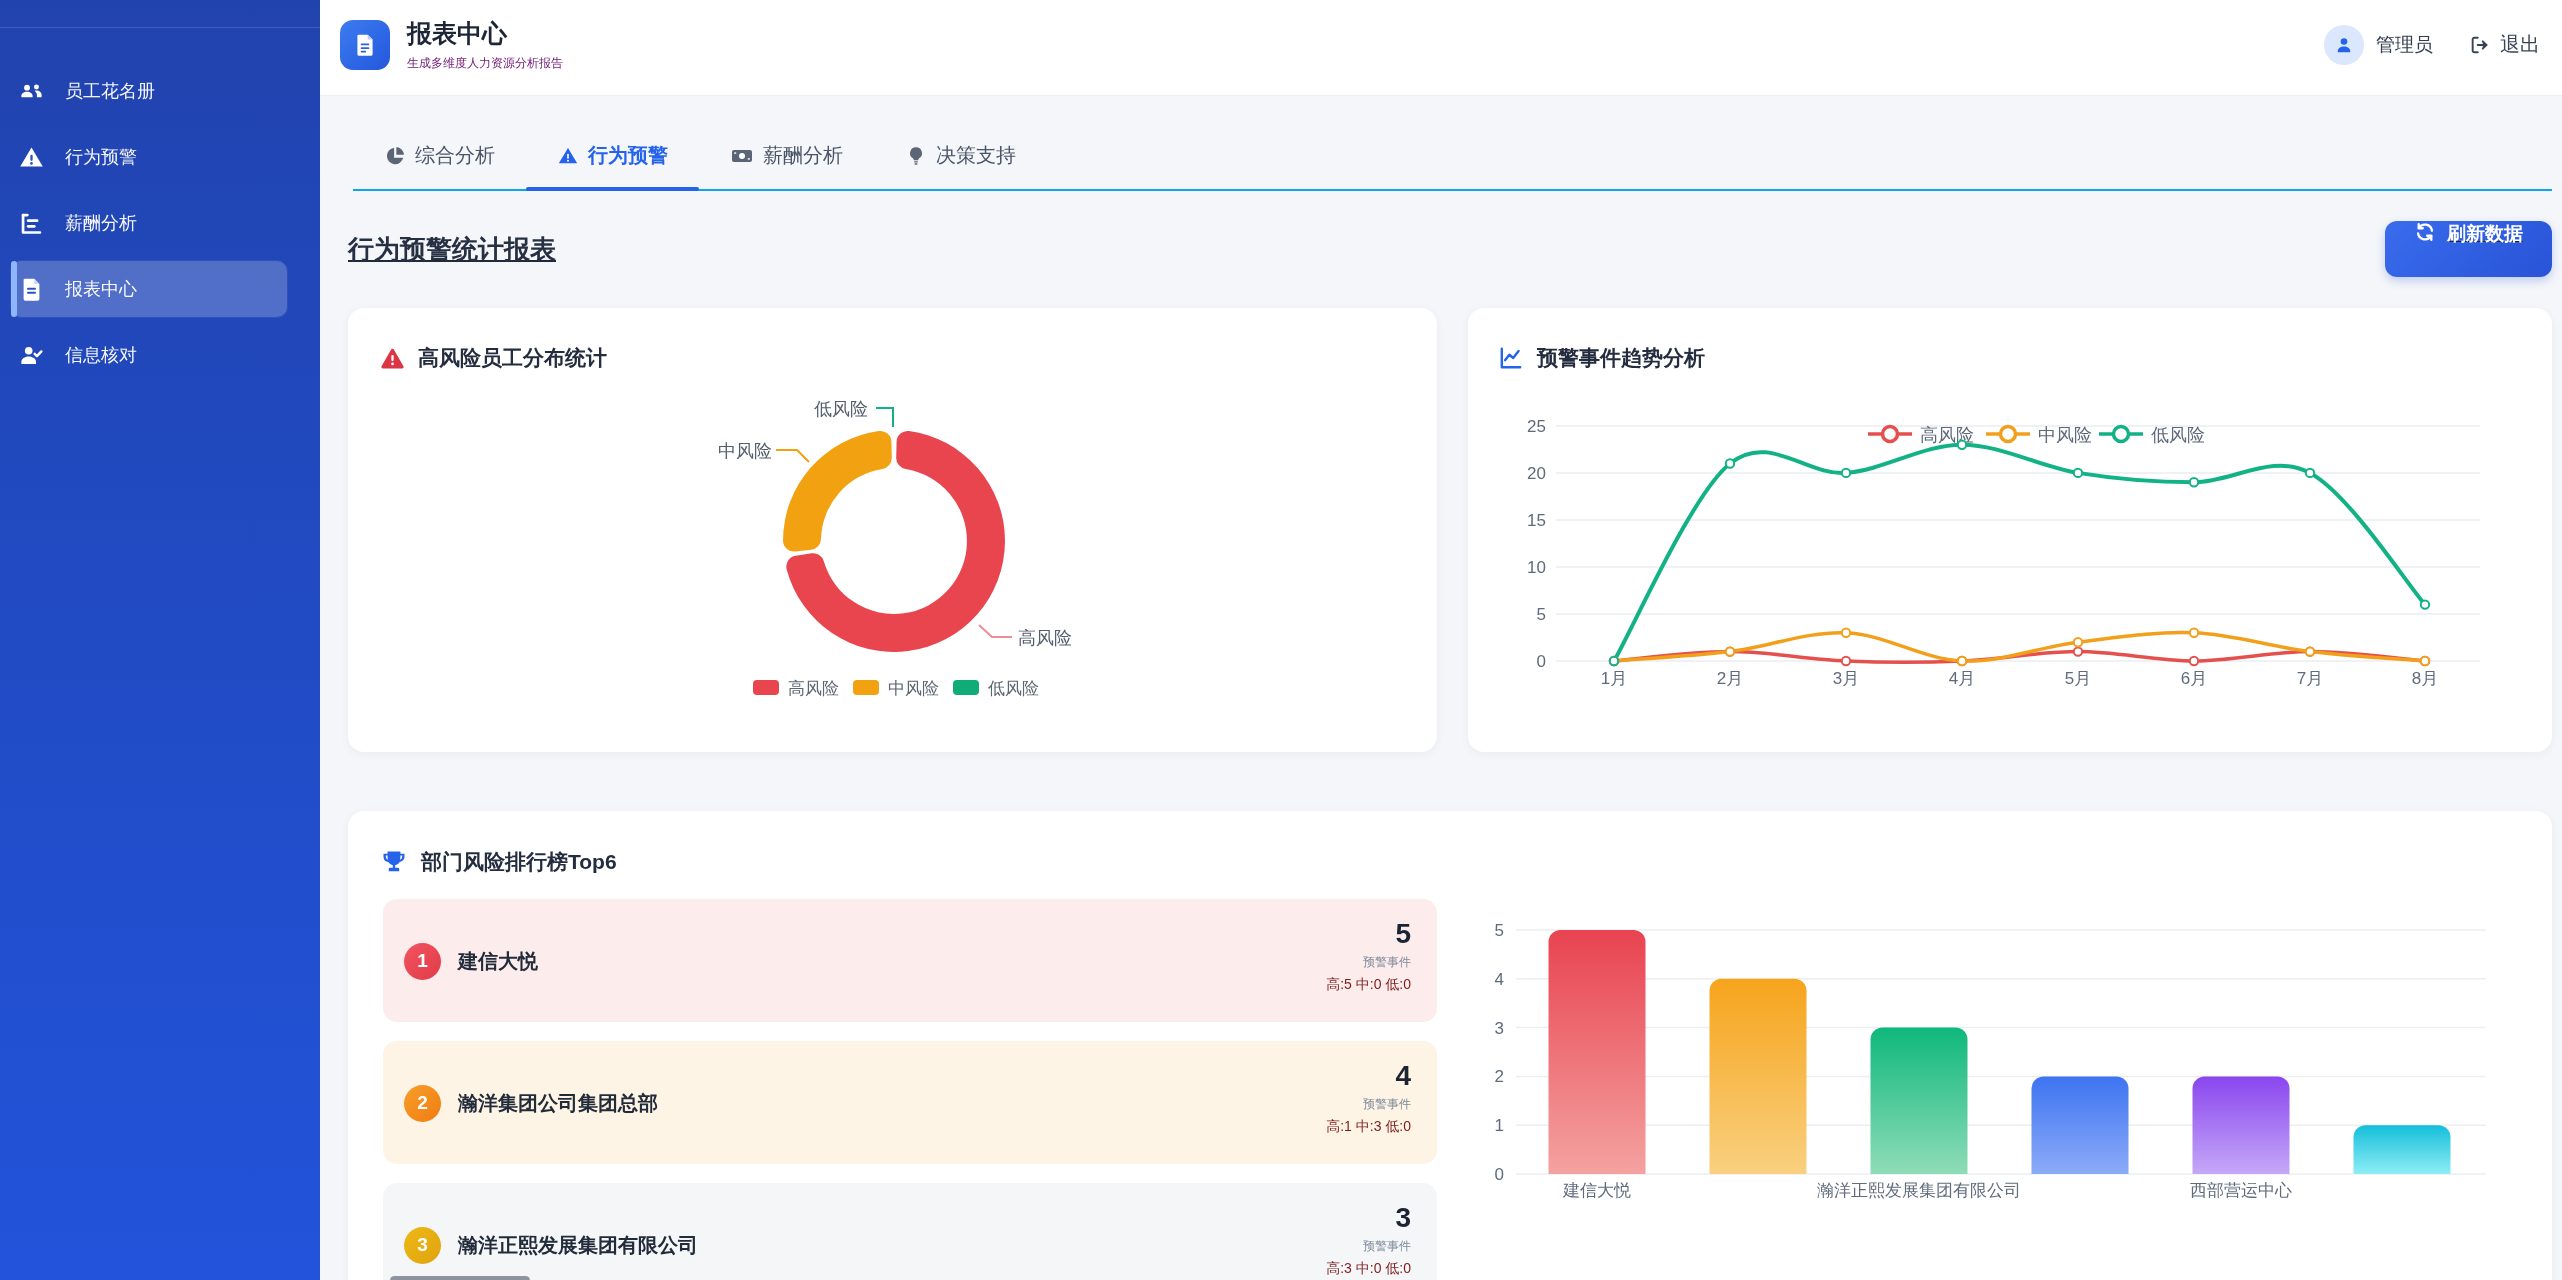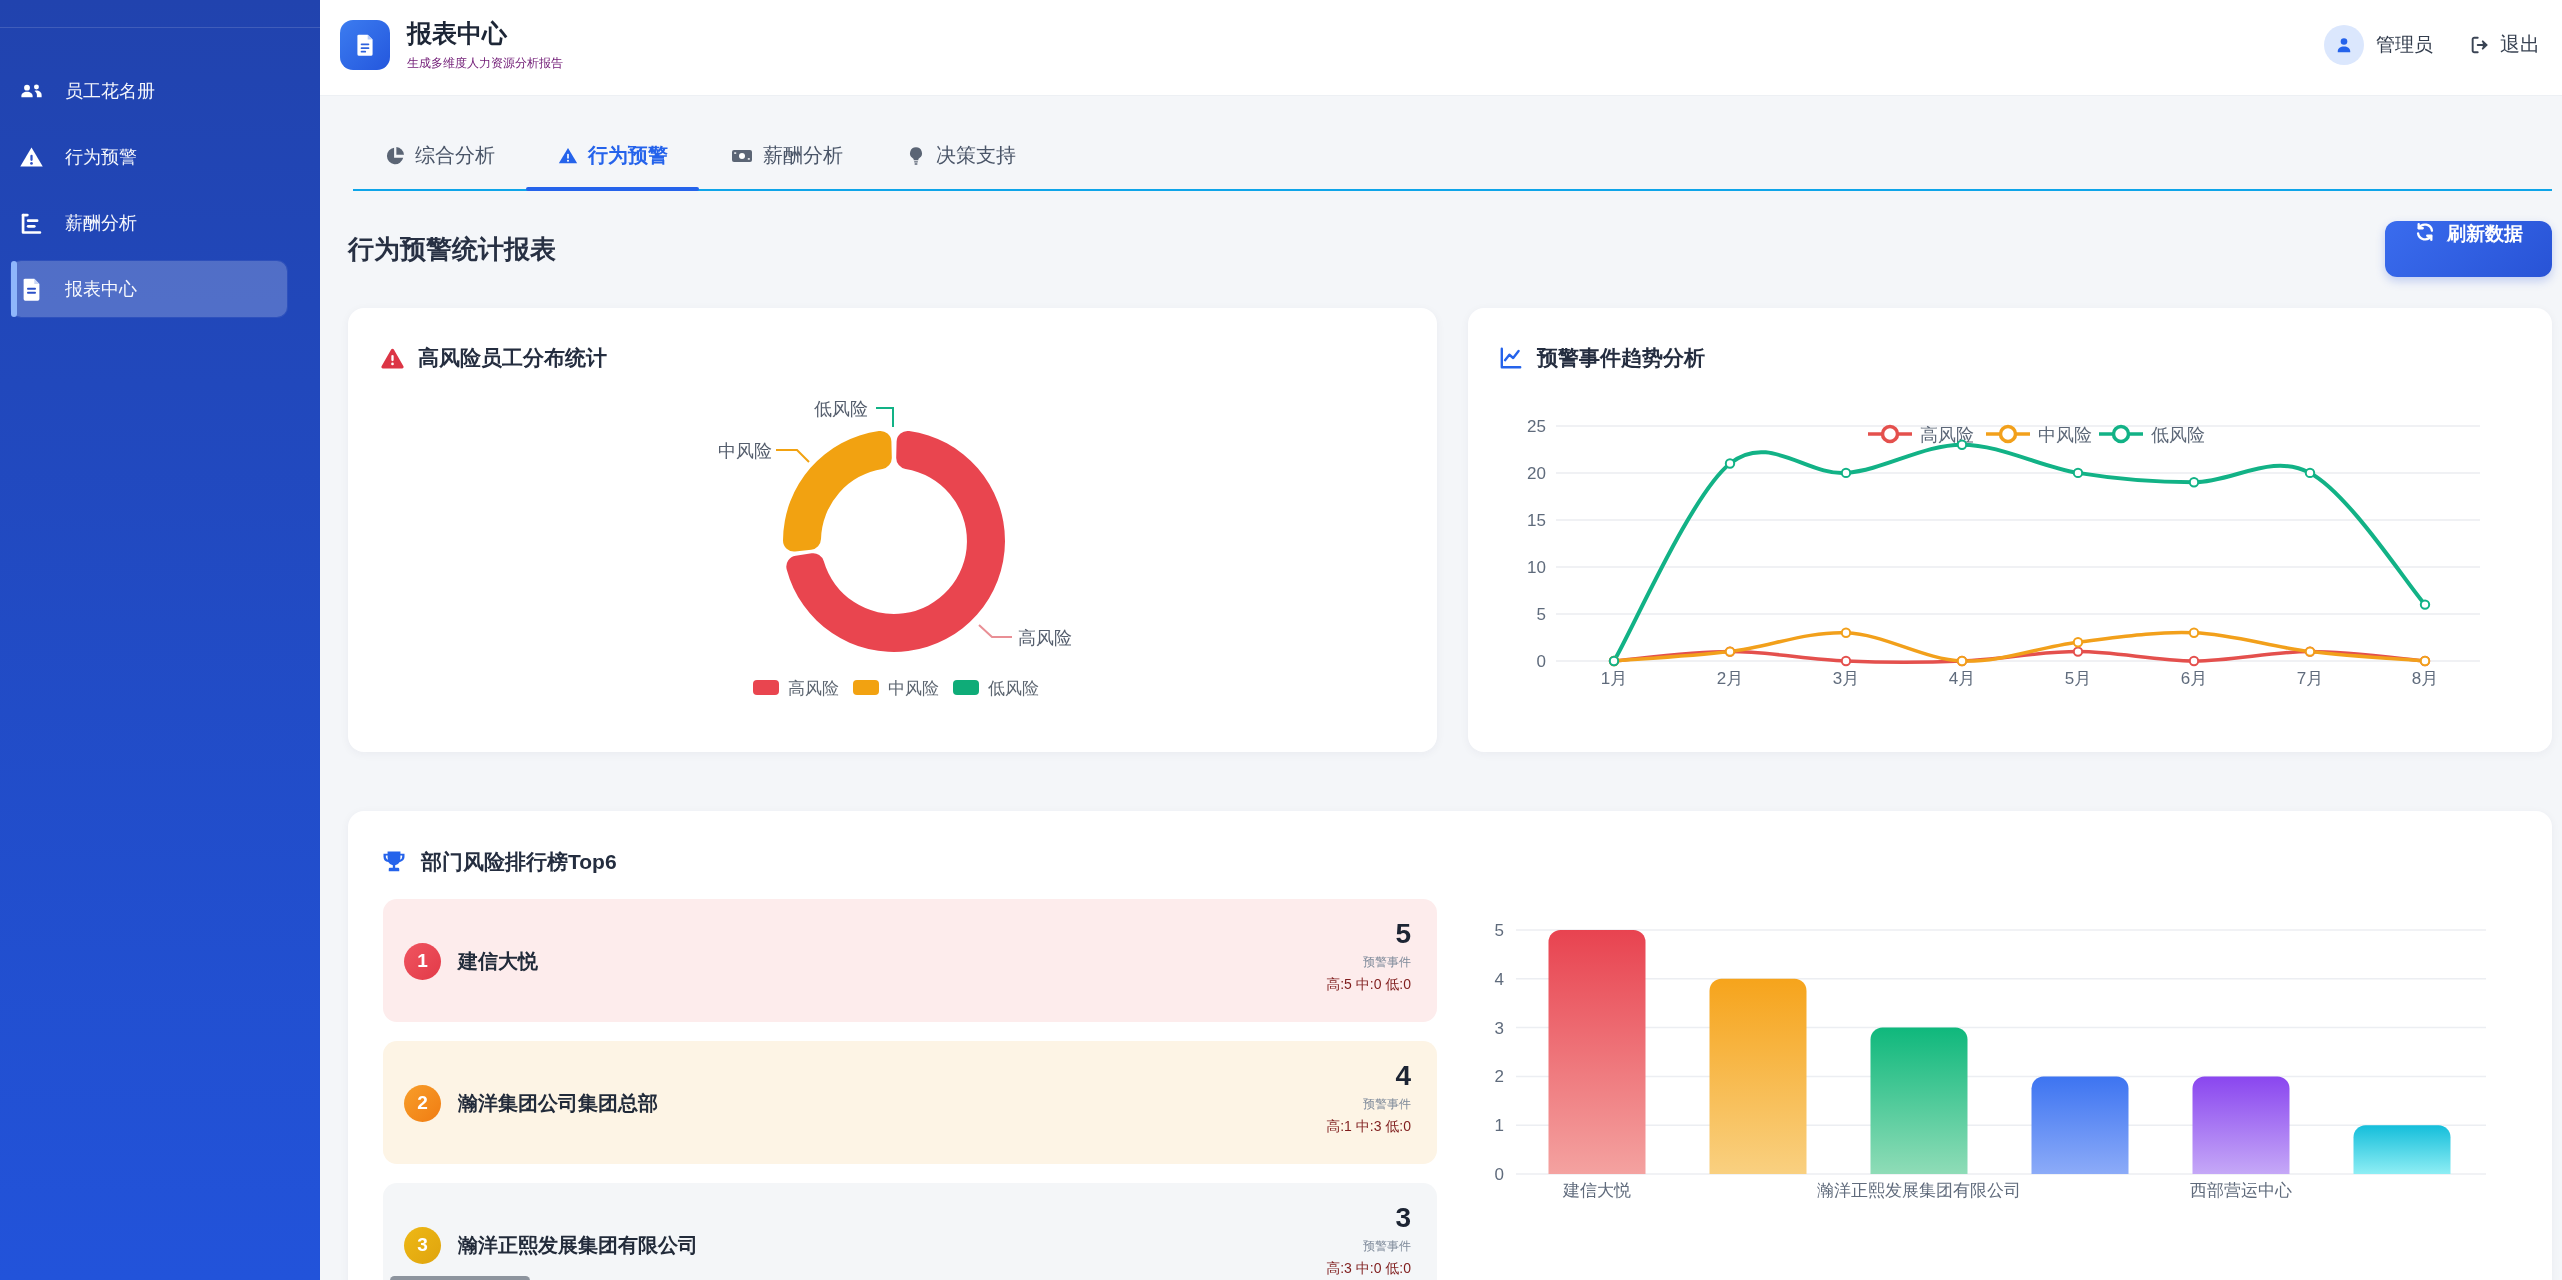--- a/index.html
+++ b/index.html
@@ -31,21 +31,21 @@
 .h-user{font-size:19px;color:#333d4d;margin-left:12px;}
 .h-exit{display:flex;align-items:center;margin-left:36px;color:#3a4454;font-size:20px;}
 .h-exit svg{margin-right:9px;}
 
 .tabs{position:absolute;left:33px;right:10px;top:122px;height:69px;border-bottom:2px solid #0ea5e9;display:flex;}
 .tab{display:flex;align-items:center;padding:0 31px;font-size:20px;color:#4a5568;position:relative;height:100%;}
 .tab svg{margin-right:9px;}
 .tab.active{color:#2563eb;font-weight:700;}
 .tab.active::after{content:"";position:absolute;left:0;right:0;bottom:-2px;height:4px;border-radius:2px;background:#2563eb;}
 
-.sec-head{position:absolute;left:28px;right:10px;top:221px;height:56px;display:flex;align-items:center;}
+.sec-head{position:absolute;left:28px;right:10px;top:221px;height:56px;display:flex;align-items:center;text-decoration:underline;}
 .sec-head h3{font-size:26px;font-weight:700;color:#273043;}
 .btn-refresh{margin-left:auto;width:167px;height:56px;border-radius:12px;background:linear-gradient(135deg,#3a6cee,#2853d6);color:#fff;font-size:19px;font-weight:600;display:flex;align-items:flex-start;justify-content:center;box-shadow:0 4px 10px rgba(38,84,220,0.25);}
 .btn-refresh svg{margin-right:11px;}
 
 .card{position:absolute;background:#fff;border-radius:16px;box-shadow:0 2px 10px rgba(30,42,80,0.05);}
 .card-title{position:absolute;left:32px;top:36px;display:flex;align-items:center;font-size:21px;font-weight:700;color:#242d3f;}
 .card-title svg{margin-right:13px;}
 #donutCard{left:28px;top:308px;width:1089px;height:444px;}
 #trendCard{left:1148px;top:308px;width:1084px;height:444px;text-align:center;}
 #rankCard{left:28px;top:811px;width:2204px;height:560px;}
@@ -92,20 +92,28 @@
         <span>薪酬分析</span>
       </div>
     <div class="nav-item active">
         <svg viewBox="0 0 24 24" fill="#fff">
           <path d="M6 2.5h8.5L19 7v13.5a1.5 1.5 0 0 1-1.5 1.5h-11A1.5 1.5 0 0 1 5 20.5v-16A1.5 1.5 0 0 1 6 2.5z"></path>
           <path d="M14.5 2.5 19 7h-4.5V2.5z" fill="#c9d6f5"></path>
           <rect x="8" y="10.5" width="8" height="1.7" rx="0.8" fill="#2b50c8"></rect>
           <rect x="8" y="14" width="8" height="1.7" rx="0.8" fill="#2b50c8"></rect>
         </svg>
         <span>报表中心</span>
+      </div>
+    <div class="nav-item">
+        <svg viewBox="0 0 24 24" fill="#fff">
+          <circle cx="9.5" cy="7.8" r="3.4"></circle>
+          <path d="M9.5 12.8c-3.6 0-6.5 2.1-6.5 4.8v1.9h13v-1.9c0-2.7-2.9-4.8-6.5-4.8z"></path>
+          <path d="m14.8 10.6 2 2 4-4.2" stroke="#fff" stroke-width="2.2" fill="none" stroke-linecap="round" stroke-linejoin="round"></path>
+        </svg>
+        <span>信息核对</span>
       </div>
   </nav>
 </aside>
 
 <div class="main">
   <header class="header">
     <div class="h-ic">
         <svg width="26" height="26" viewBox="0 0 24 24" fill="#fff">
           <path d="M6 2.5h8.5L19 7v13.5a1.5 1.5 0 0 1-1.5 1.5h-11A1.5 1.5 0 0 1 5 20.5v-16A1.5 1.5 0 0 1 6 2.5z"></path>
           <path d="M14.5 2.5 19 7h-4.5V2.5z" fill="#b9cdf7"></path>

